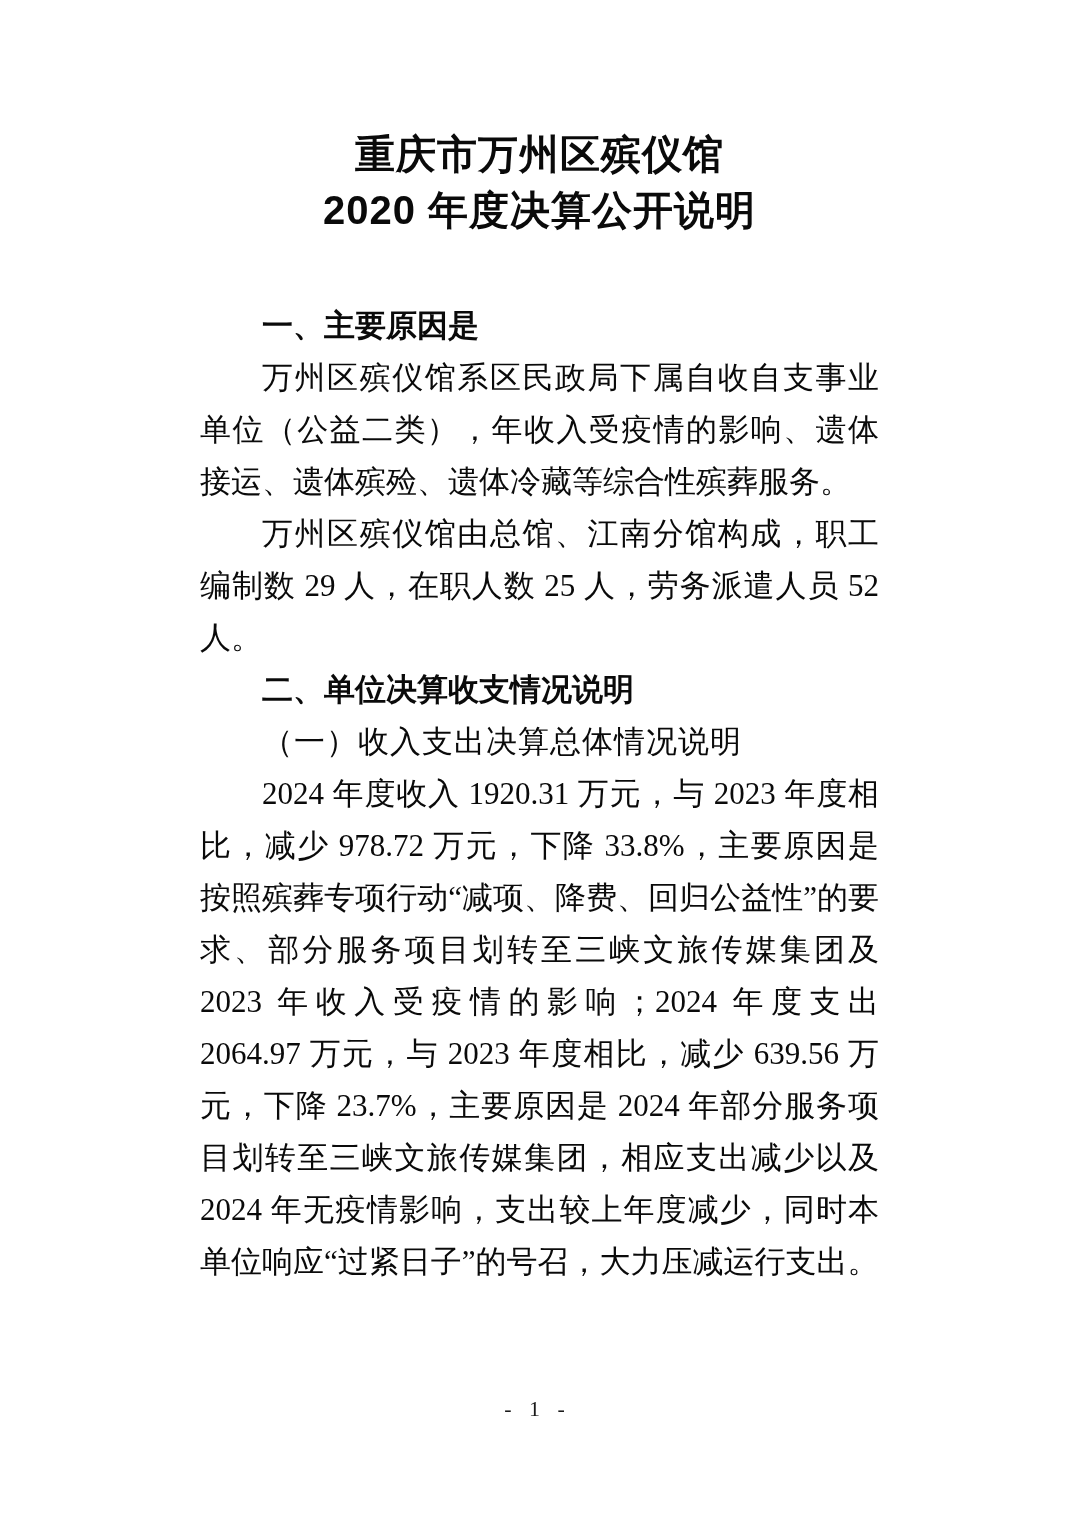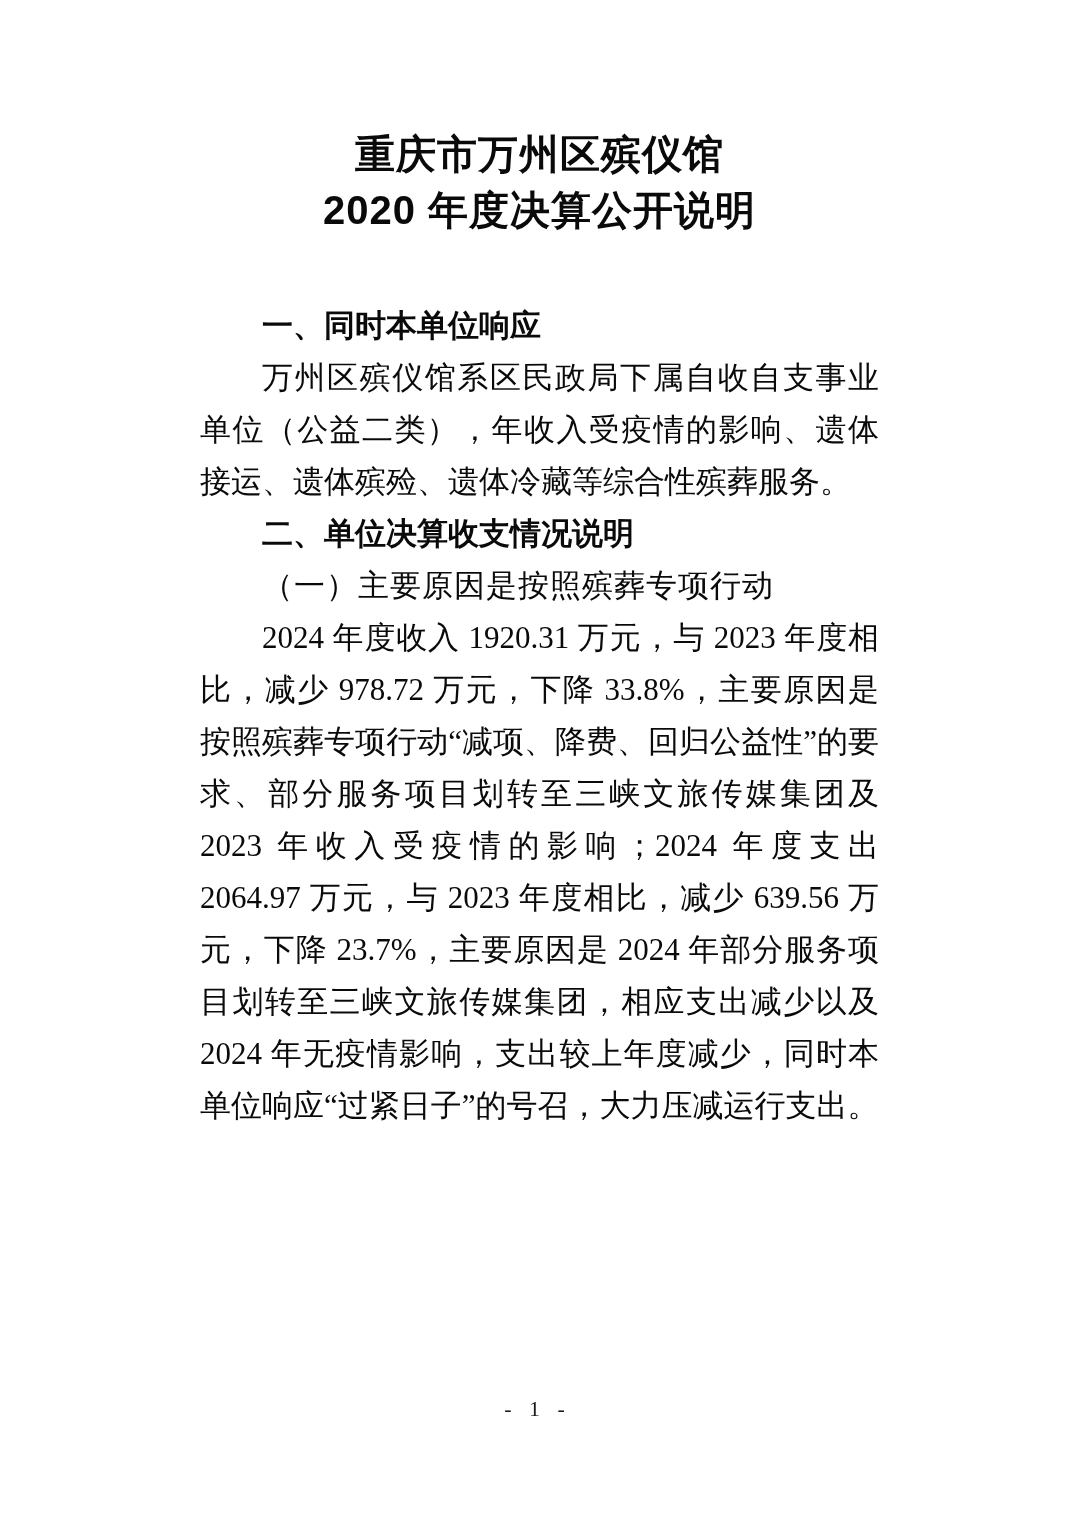--- a/index.html
+++ b/index.html
@@ -81,21 +81,22 @@
 <body>
 
 <div class="page">
   <div class="content">
     <h1 class="doc-title">
       <span class="title-line">重庆市万州区殡仪馆</span>
       <span class="title-line">2020 年度决算公开说明</span>
     </h1>
     <div class="body-text">
 
-    <h2 class="sec-h1">一、同时本单位响应</h2>
+    <h2 class="sec-h1">一、主要原因是</h2>
         <p class="sec-p">万州区殡仪馆系区民政局下属自收自支事业单位（公益二类），年收入受疫情的影响、遗体接运、遗体殡殓、遗体冷藏等综合性殡葬服务。</p>
+        <p class="sec-p">万州区殡仪馆由总馆、江南分馆构成，职工编制数 29 人，在职人数 25 人，劳务派遣人员 52 人。</p>
         <h2 class="sec-h1">二、单位决算收支情况说明</h2>
-        <h3 class="sec-h2">（一）主要原因是按照殡葬专项行动</h3>
+        <h3 class="sec-h2">（一）收入支出决算总体情况说明</h3>
         <p class="sec-p">2024 年度收入 1920.31 万元，与 2023 年度相比，减少 978.72 万元，下降 33.8%，主要原因是按照殡葬专项行动“减项、降费、回归公益性”的要求、部分服务项目划转至三峡文旅传媒集团及 2023 年收入受疫情的影响；2024 年度支出 2064.97 万元，与 2023 年度相比，减少 639.56 万元，下降 23.7%，主要原因是 2024 年部分服务项目划转至三峡文旅传媒集团，相应支出减少以及 2024 年无疫情影响，支出较上年度减少，同时本单位响应“过紧日子”的号召，大力压减运行支出。</p>
       </div>
   </div>
   <div class="page-footer">- 1 -</div>
 </div>
 
 </body></html>

